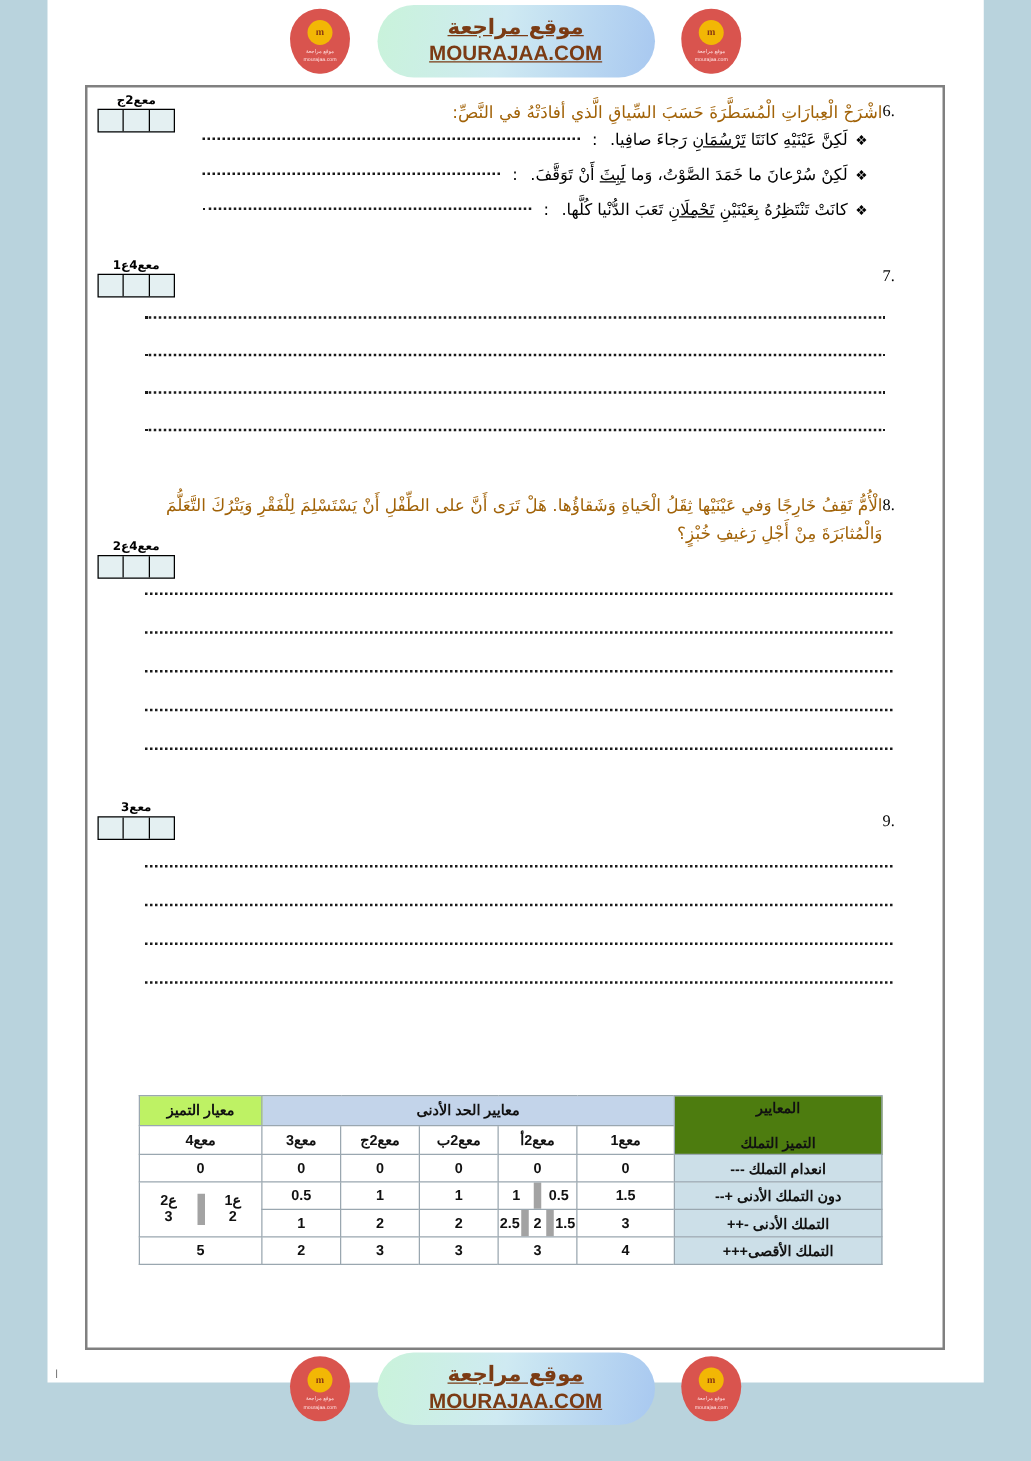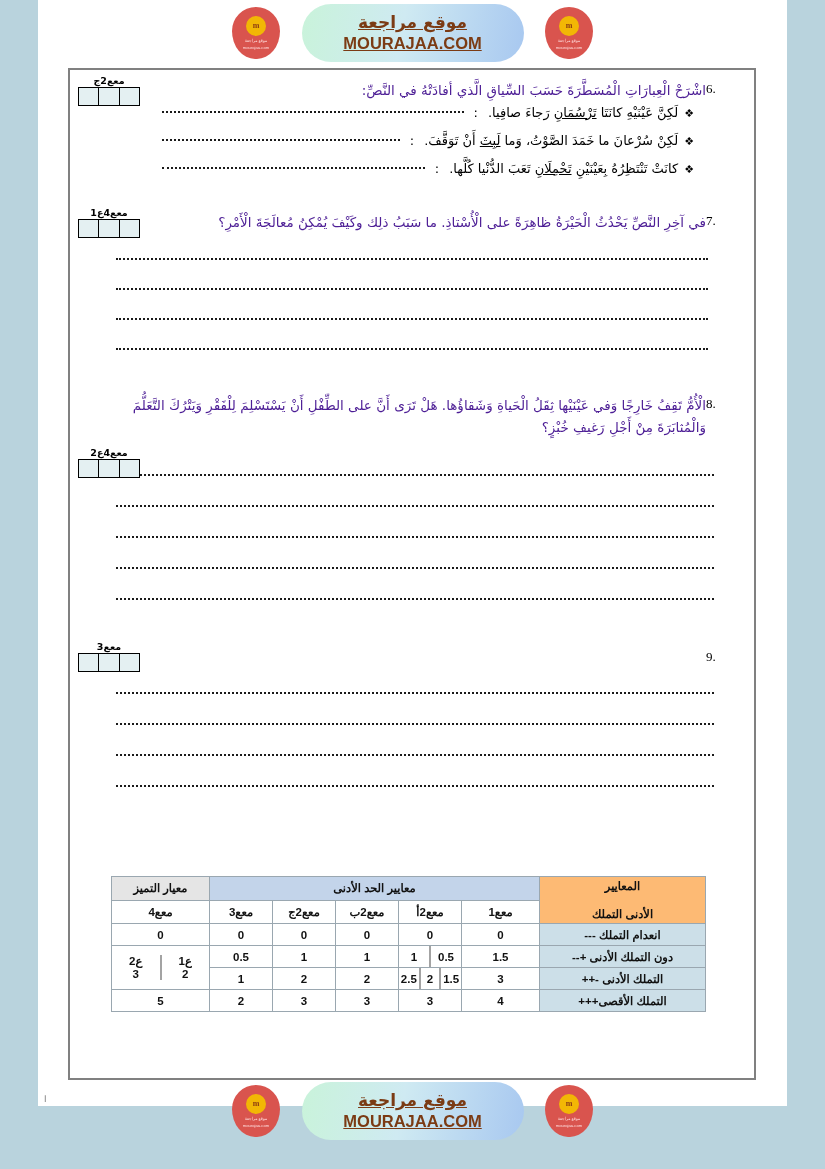--- a/index.html
+++ b/index.html
@@ -128,21 +128,21 @@
     color: #000;
     width: 26px;
     text-align: left;
     padding-top: 1px;
     direction: ltr;
     flex: none;
   }
   .q-text {
     font-size: 13.5px;
     line-height: 1.6;
-    color: #4c1d95;
+    color: #a16207;
     font-family: "DejaVu Sans", sans-serif;
     text-align: right;
     flex: 1;
   }
 
   
   .scorebox {
     position: absolute;
     width: 62px;
   }
@@ -228,52 +228,52 @@
   table.grades td {
     border: 1px solid #9aa7b0;
     font-size: 11.5px;
     font-weight: bold;
     color: #111;
     text-align: center;
     height: 22px;
     font-family: "Liberation Sans", sans-serif;
   }
   td.hdr-criteria {
-    background: #fdba74;
+    background: #4d7c0f;
     text-align: right;
     padding: 2px 6px;
     vertical-align: top;
     font-weight: bold;
   }
   td.hdr-min {
     background: #c3d4ea;
     font-weight: bold;
   }
   td.hdr-excel {
-    background: #e5e5e5;
+    background: #bef264;
     font-weight: bold;
   }
   td.rowlabel {
     background: #ccdfe8;
     text-align: right;
     padding: 2px 6px;
     font-size: 11px;
     font-weight: bold;
     white-space: nowrap;
   }
   td.subhdr { background: #ffffff; }
   td.nested { padding: 0; }
   td.nested table {
     width: 100%;
     border-collapse: collapse;
     table-layout: fixed;
   }
   td.nested table td {
     border: none;
-    border-left: 2px solid #a3a3a3;
+    border-left: 6px solid #a3a3a3;
     height: 21px;
   }
   td.nested table td:last-child { border-left: none; }
   .stack { line-height: 1.05; }
   .stack i { font-style: normal; display: block; }
 
   
   .curl {
     position: absolute;
     left: 44px;
@@ -340,21 +340,20 @@
     <div class="scorebox-cells">
         <span></span>
         <span></span>
         <span></span>
       </div>
   </div>
 
   <div class="q" style="top:142px; left:0;">
     <div class="q-row" style="padding-right:22px; padding-left:86px;">
       <div class="q-num">7.</div>
-      <div class="q-text">في آخِرِ النَّصِّ يَحْدُثُ الْحَيْرَةُ ظاهِرَةً على الْأُسْتاذِ. ما سَبَبُ ذلِك وكَيْفَ يُمْكِنُ مُعالَجَةَ الْأَمْرِ؟</div>
     </div>
     <div style="padding-right:46px; padding-left:46px; margin-top:24px;">
       <div class="dotline"></div>
       <div class="dotline" style="margin-top:28px;"></div>
       <div class="dotline" style="margin-top:28px;"></div>
       <div class="dotline" style="margin-top:28px;"></div>
     </div>
   </div>
 
   <div class="scorebox" style="left:8px; top:138px;">
@@ -373,21 +372,21 @@
     </div>
     <div style="padding-right:40px; padding-left:46px; margin-top:36px;">
       <div class="dotline"></div>
       <div class="dotline" style="margin-top:29px;"></div>
       <div class="dotline" style="margin-top:29px;"></div>
       <div class="dotline" style="margin-top:29px;"></div>
       <div class="dotline" style="margin-top:29px;"></div>
     </div>
   </div>
 
-  <div class="scorebox" style="left:8px; top:378px;">
+  <div class="scorebox" style="left:8px; top:363px;">
     <div class="scorebox-label">معع4ع2</div>
     <div class="scorebox-cells">
         <span></span>
         <span></span>
         <span></span>
       </div>
   </div>
 
   <div class="q" style="top:578px; left:0;">
     <div class="q-row" style="padding-right:22px; padding-left:96px;">
@@ -419,21 +418,21 @@
       <col style="width:63px">
       <col style="width:63px">
       <col style="width:63px">
       <col style="width:98px">
     </colgroup>
     <tbody>
 
       <tr>
         <td class="hdr-criteria" rowspan="2">
           <div>المعايير</div>
-          <div style="margin-top:14px; font-weight:bold;">الأدنى التملك</div>
+          <div style="margin-top:14px; font-weight:bold;">التميز التملك</div>
         </td>
         <td class="hdr-min" colspan="5">معايير الحد الأدنى</td>
         <td class="hdr-excel">معيار التميز</td>
       </tr>
 
       <tr>
         <td class="subhdr">معع1</td>
         <td class="subhdr">معع2أ</td>
         <td class="subhdr">معع2ب</td>
         <td class="subhdr">معع2ج</td>

